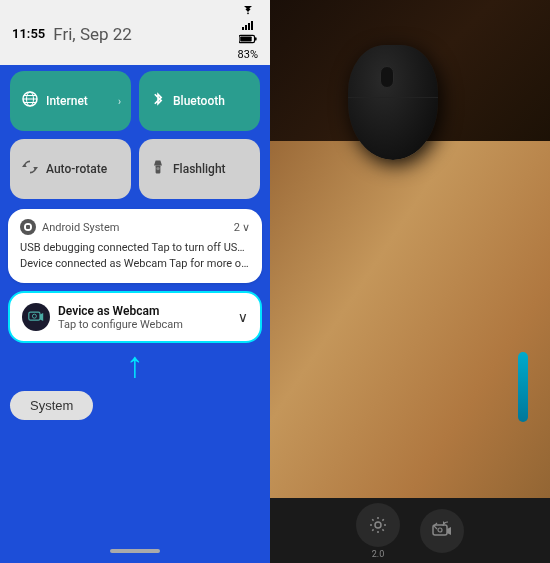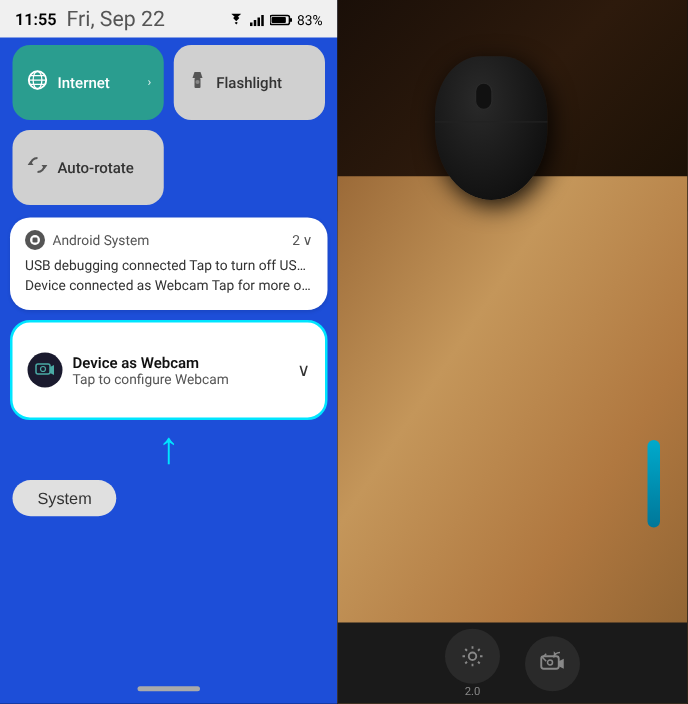--- a/index.html
+++ b/index.html
@@ -35,20 +35,21 @@
       font-weight: 600;
       color: #000;
     }
 
     .status-bar-icons {
       display: flex;
       align-items: center;
       gap: 4px;
       font-size: 11px;
       color: #000;
+      flex-direction: column;
     }
 
     .quick-tiles {
       display: grid;
       grid-template-columns: 1fr 1fr;
       gap: 8px;
       padding: 6px 10px 10px;
     }
 
     .tile {
@@ -146,21 +147,21 @@
       white-space: nowrap;
       overflow: hidden;
       text-overflow: ellipsis;
     }
 
     
     .webcam-notification {
       background: #fff;
       border-radius: 16px;
       margin: 0 8px 8px;
-      padding: 24px 12px;
+      padding: 10px 12px;
       border: 2px solid #00e5ff;
       display: flex;
       align-items: center;
       justify-content: space-between;
     }
 
     .webcam-notif-left {
       display: flex;
       align-items: center;
       gap: 8px;
@@ -344,42 +345,50 @@
           <ellipse cx="8" cy="8" rx="3.5" ry="7" stroke="white" stroke-width="1" fill="none"></ellipse>
           <line x1="1" y1="8" x2="15" y2="8" stroke="white" stroke-width="1"></line>
           <line x1="2" y1="4.5" x2="14" y2="4.5" stroke="white" stroke-width="1"></line>
           <line x1="2" y1="11.5" x2="14" y2="11.5" stroke="white" stroke-width="1"></line>
         </svg>
       </span>
       <span class="tile-label">Internet</span>
       <span class="tile-arrow">›</span>
     </div>
 
-
-    <div class="tile tile-dark">
+    <div class="tile">
       <span class="tile-icon">
-        <svg width="14" height="16" viewBox="0 0 14 20" fill="none">
-          <rect x="4" y="8" width="6" height="10" rx="1" fill="#555"></rect>
-          <polygon points="2,8 12,8 10,2 4,2" fill="#555"></polygon>
-          <circle cx="7" cy="12" r="2" fill="#888"></circle>
+        <svg width="14" height="16" viewBox="0 0 14 20" fill="white">
+          <polyline points="3,4 11,12 7,16 7,4 11,8 3,16" stroke="white" stroke-width="2" fill="none"></polyline>
         </svg>
       </span>
-      <span class="tile-label">Flashlight</span>
+      <span class="tile-label">Bluetooth</span>
     </div>
 
     <div class="tile tile-dark">
       <span class="tile-icon">
         <svg width="16" height="16" viewBox="0 0 20 20" fill="none">
           <path d="M10 3C6 3 3 6 3 10" stroke="#555" stroke-width="2" fill="none"></path>
           <path d="M10 17C14 17 17 14 17 10" stroke="#555" stroke-width="2" fill="none"></path>
           <polygon points="3,6 0,10 6,10" fill="#555"></polygon>
           <polygon points="17,14 20,10 14,10" fill="#555"></polygon>
         </svg>
       </span>
       <span class="tile-label">Auto-rotate</span>
+    </div>
+
+    <div class="tile tile-dark">
+      <span class="tile-icon">
+        <svg width="14" height="16" viewBox="0 0 14 20" fill="none">
+          <rect x="4" y="8" width="6" height="10" rx="1" fill="#555"></rect>
+          <polygon points="2,8 12,8 10,2 4,2" fill="#555"></polygon>
+          <circle cx="7" cy="12" r="2" fill="#888"></circle>
+        </svg>
+      </span>
+      <span class="tile-label">Flashlight</span>
     </div>
   </div>
 
   <div class="notification-area">
     <div class="notif-header">
       <div class="notif-app-row">
         <div class="notif-app-icon">
           <svg width="10" height="10" viewBox="0 0 10 10">
             <circle cx="5" cy="5" r="4" fill="#fff"></circle>
             <rect x="3" y="3" width="4" height="4" rx="1" fill="#555"></rect>

